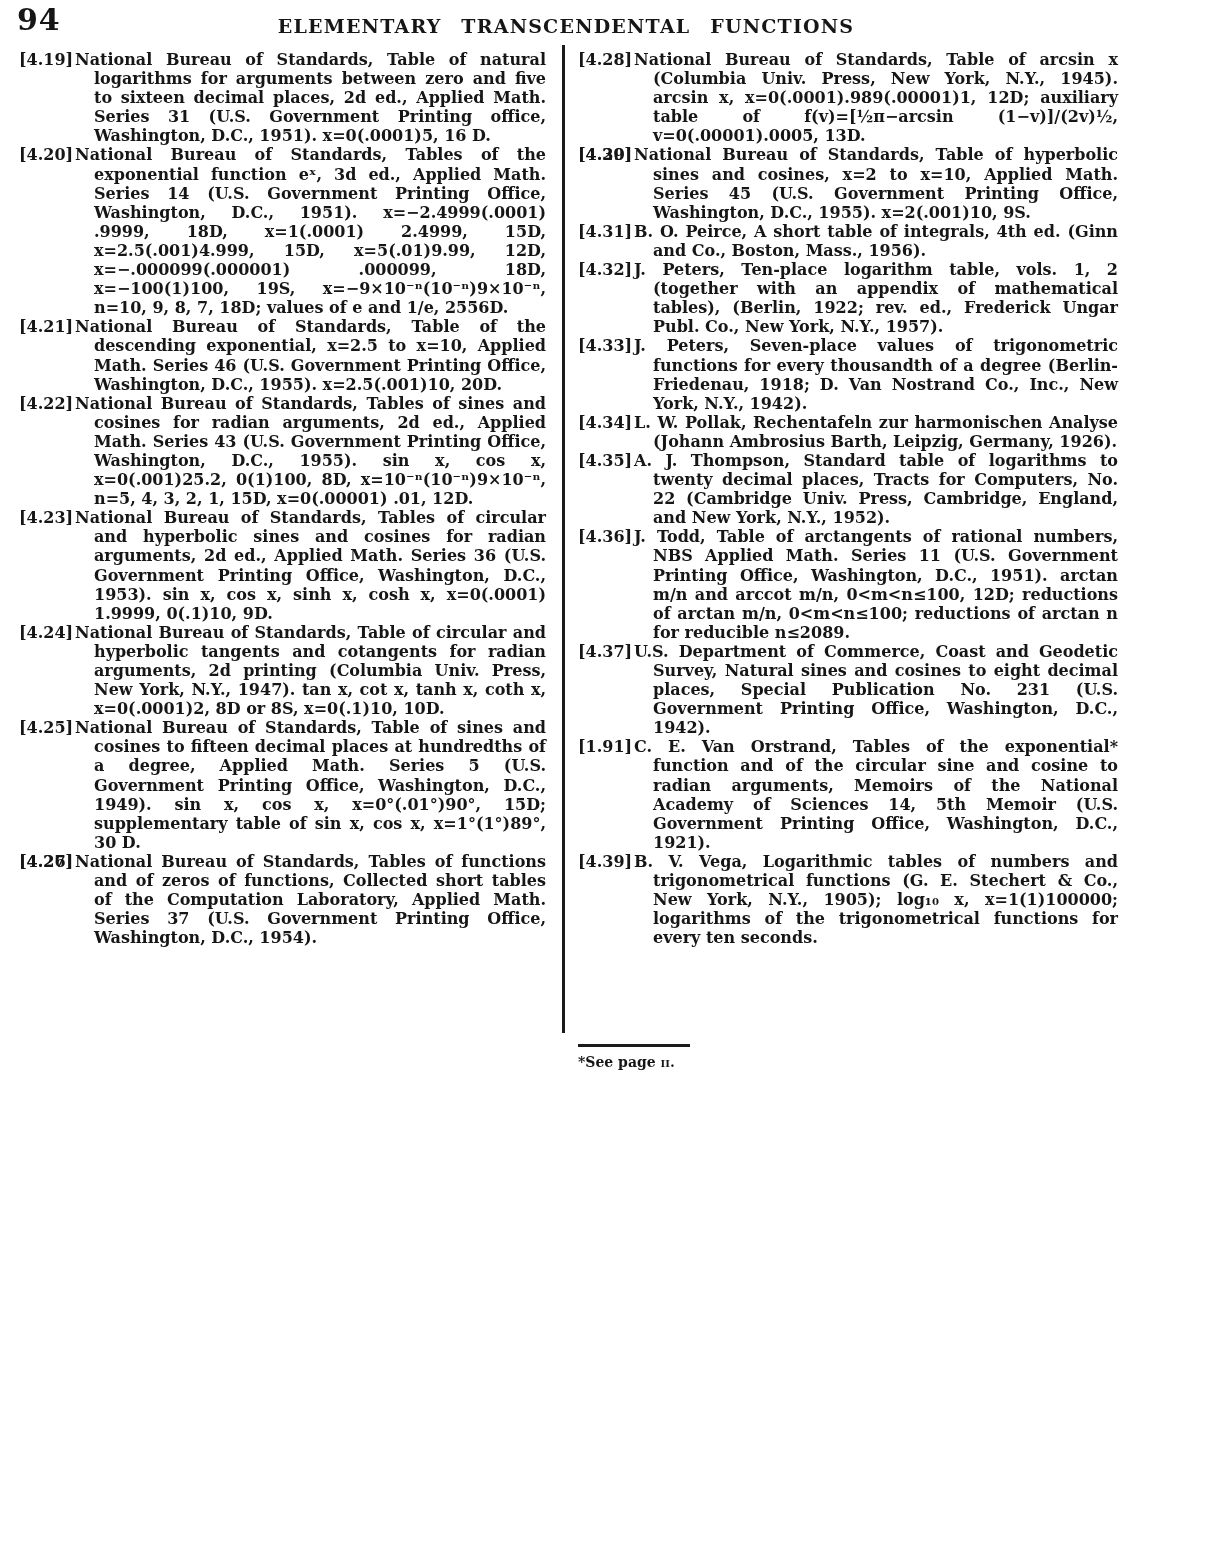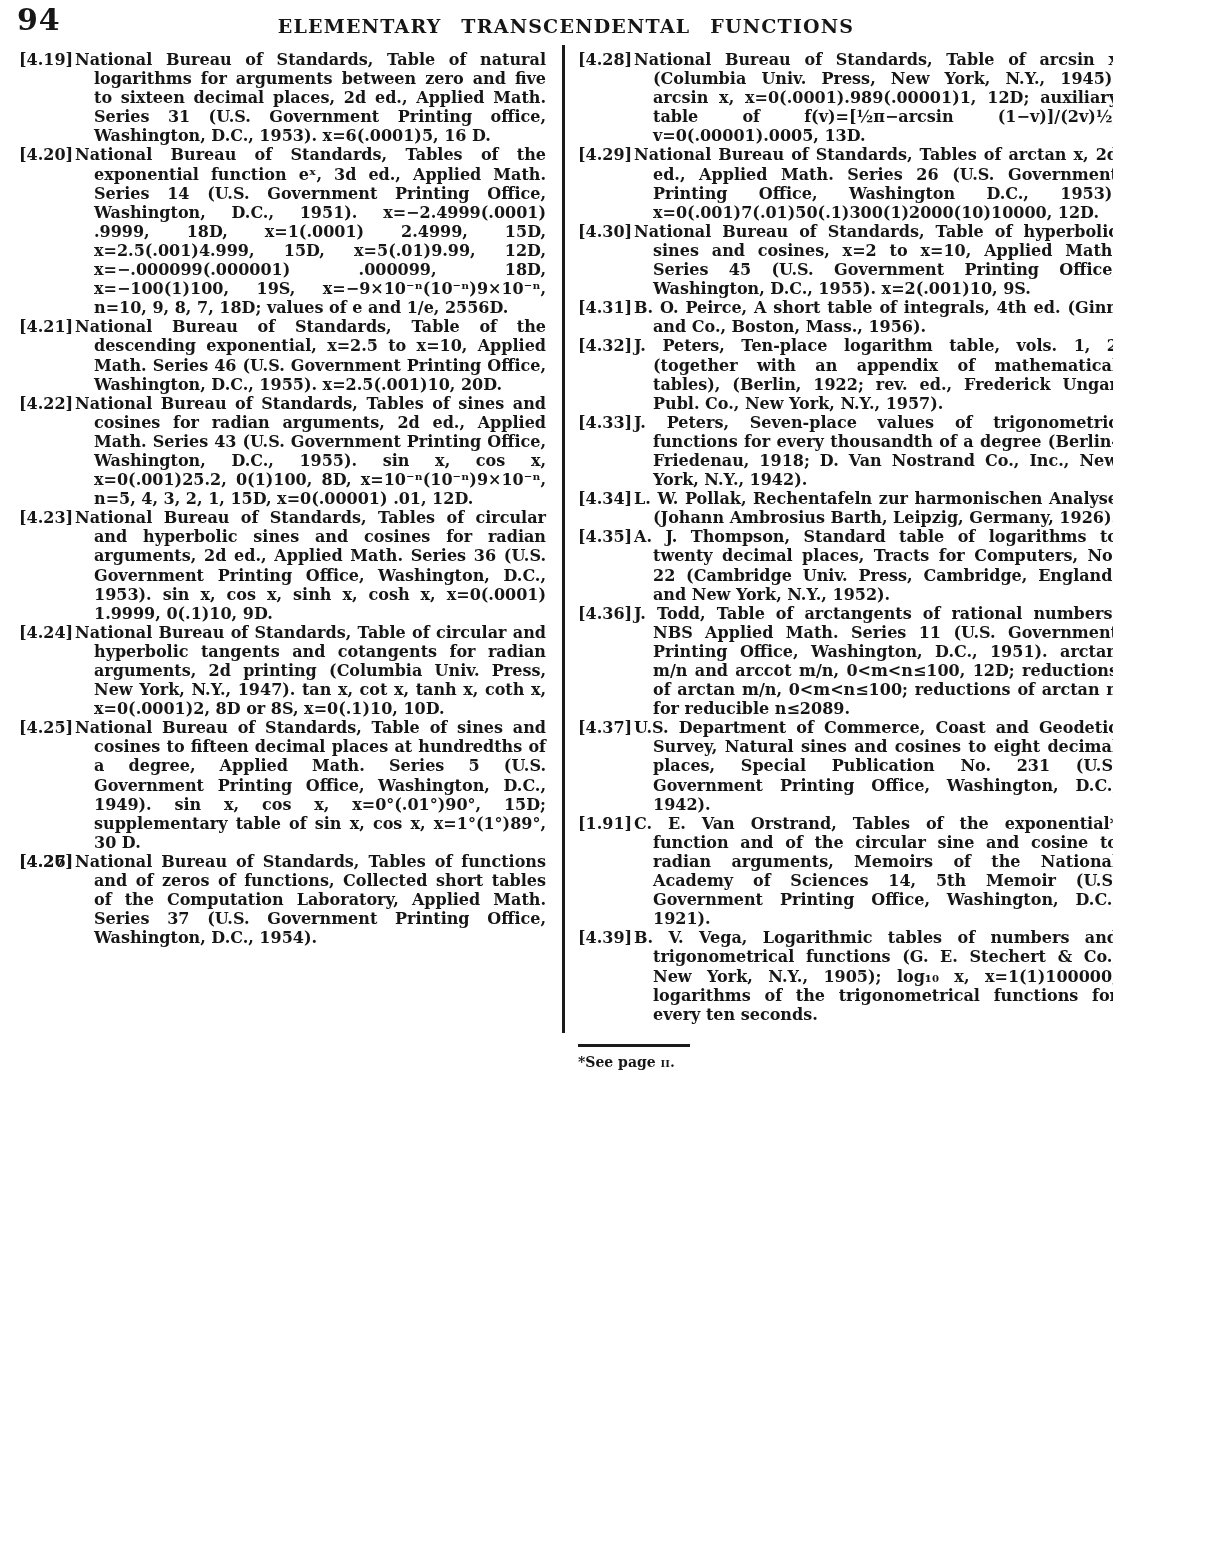--- a/index.html
+++ b/index.html
@@ -9,20 +9,21 @@
   }
   .page {
     position: relative;
     width: 1113px;
     height: 1567px;
     background: #ffffff;
     color: #161616;
     font-family: "DejaVu Serif", "Liberation Serif", serif;
     font-weight: bold;
     overflow: hidden;
+    padding-left: 36px;
   }
   
   .page-number {
     position: absolute;
     left: 17px;
     top: 2px;
     font-size: 30px;
     letter-spacing: 1px;
   }
   .page-title {
@@ -87,36 +88,36 @@
 </style>
 </head>
 <body>
 
 <div class="page">
 
   <div class="page-number">94</div>
   <div class="page-title">ELEMENTARY TRANSCENDENTAL FUNCTIONS</div>
 
   <div class="col col-left">
-    <p class="ref"><span class="ref-id">[4.19]</span><span class="ref-text">National Bureau of Standards, Table of natural logarithms for arguments between zero and five to sixteen decimal places, 2d ed., Applied Math. Series 31 (U.S. Government Printing office, Washington, D.C., 1953).  x=6(.0001)5,  16 D.</span></p>
+    <p class="ref"><span class="ref-id">[4.19]</span><span class="ref-text">National Bureau of Standards, Table of natural logarithms for arguments between zero and five to sixteen decimal places, 2d ed., Applied Math. Series 31 (U.S. Government Printing office, Washington, D.C., 1951).  x=0(.0001)5,  16 D.</span></p>
     <p class="ref"><span class="ref-id">[4.20]</span><span class="ref-text">National Bureau of Standards, Tables of the exponential function eˣ, 3d ed., Applied Math. Series 14 (U.S. Government Printing Office, Washington, D.C., 1951).  x=−2.4999(.0001) .9999, 18D, x=1(.0001) 2.4999, 15D, x=2.5(.001)4.999, 15D, x=5(.01)9.99, 12D, x=−.000099(.000001) .000099, 18D, x=−100(1)100, 19S, x=−9×10⁻ⁿ(10⁻ⁿ)9×10⁻ⁿ, n=10, 9, 8, 7, 18D; values of e and 1/e,  2556D.</span></p>
     <p class="ref"><span class="ref-id">[4.21]</span><span class="ref-text">National Bureau of Standards, Table of the descending exponential, x=2.5 to x=10, Applied Math. Series 46 (U.S. Government Printing Office, Washington, D.C., 1955).  x=2.5(.001)10, 20D.</span></p>
     <p class="ref"><span class="ref-id">[4.22]</span><span class="ref-text">National Bureau of Standards, Tables of sines and cosines for radian arguments, 2d ed., Applied Math. Series 43 (U.S. Government Printing Office, Washington, D.C., 1955).  sin x, cos x, x=0(.001)25.2,  0(1)100,  8D,  x=10⁻ⁿ(10⁻ⁿ)9×10⁻ⁿ, n=5, 4, 3, 2, 1, 15D, x=0(.00001) .01,  12D.</span></p>
     <p class="ref"><span class="ref-id">[4.23]</span><span class="ref-text">National Bureau of Standards, Tables of circular and hyperbolic sines and cosines for radian arguments, 2d ed., Applied Math. Series 36 (U.S. Government Printing Office, Washington, D.C., 1953).  sin x, cos x, sinh x, cosh x, x=0(.0001) 1.9999, 0(.1)10,  9D.</span></p>
     <p class="ref"><span class="ref-id">[4.24]</span><span class="ref-text">National Bureau of Standards, Table of circular and hyperbolic tangents and cotangents for radian arguments, 2d printing (Columbia Univ. Press, New York, N.Y., 1947).  tan x,  cot x,  tanh x, coth x,  x=0(.0001)2,  8D or 8S,  x=0(.1)10, 10D.</span></p>
     <p class="ref"><span class="ref-id">[4.25]</span><span class="ref-text">National Bureau of Standards, Table of sines and cosines to fifteen decimal places at hundredths of a degree, Applied Math. Series 5 (U.S. Government Printing Office, Washington, D.C., 1949).  sin x, cos x, x=0°(.01°)90°, 15D; supplementary table of sin x, cos x, x=1°(1°)89°,  30 D.</span></p>
     <p class="ref"><span class="ref-id">[4.26]</span></p>
     <p class="ref"><span class="ref-id">[4.27]</span><span class="ref-text">National Bureau of Standards, Tables of functions and of zeros of functions, Collected short tables of the Computation Laboratory, Applied Math. Series 37 (U.S. Government Printing Office, Washington, D.C., 1954).</span></p>
   </div>
 
   <div class="divider"></div>
 
   <div class="col col-right">
     <p class="ref"><span class="ref-id">[4.28]</span><span class="ref-text">National Bureau of Standards, Table of arcsin x (Columbia Univ. Press, New York, N.Y., 1945). arcsin x,  x=0(.0001).989(.00001)1,  12D; auxiliary table of f(v)=[½π−arcsin (1−v)]/(2v)½, v=0(.00001).0005,  13D.</span></p>
-    <p class="ref"><span class="ref-id">[4.29]</span><span class="ref-text">National Bureau of Standards, Tables of arctan x, 2d ed., Applied Math. Series 26 (U.S. Government Printing Office, Washington D.C., 1953). x=0(.001)7(.01)50(.1)300(1)2000(10)10000, 12D.</span></p>
+    <p class="ref"><span class="ref-id">[4.29]</span></p>
     <p class="ref"><span class="ref-id">[4.30]</span><span class="ref-text">National Bureau of Standards, Table of hyperbolic sines and cosines, x=2 to x=10, Applied Math. Series 45 (U.S. Government Printing Office, Washington, D.C., 1955).  x=2(.001)10,  9S.</span></p>
     <p class="ref"><span class="ref-id">[4.31]</span><span class="ref-text">B. O. Peirce, A short table of integrals, 4th ed. (Ginn and Co., Boston, Mass., 1956).</span></p>
     <p class="ref"><span class="ref-id">[4.32]</span><span class="ref-text">J. Peters, Ten-place logarithm table, vols. 1, 2 (together with an appendix of mathematical tables), (Berlin, 1922; rev. ed., Frederick Ungar Publ. Co., New York, N.Y., 1957).</span></p>
     <p class="ref"><span class="ref-id">[4.33]</span><span class="ref-text">J. Peters, Seven-place values of trigonometric functions for every thousandth of a degree (Berlin-Friedenau, 1918; D. Van Nostrand Co., Inc., New York, N.Y., 1942).</span></p>
     <p class="ref"><span class="ref-id">[4.34]</span><span class="ref-text">L. W. Pollak, Rechentafeln zur harmonischen Analyse (Johann Ambrosius Barth, Leipzig, Germany, 1926).</span></p>
     <p class="ref"><span class="ref-id">[4.35]</span><span class="ref-text">A. J. Thompson, Standard table of logarithms to twenty decimal places, Tracts for Computers, No. 22 (Cambridge Univ. Press, Cambridge, England, and New York, N.Y., 1952).</span></p>
     <p class="ref"><span class="ref-id">[4.36]</span><span class="ref-text">J. Todd, Table of arctangents of rational numbers, NBS Applied Math. Series 11 (U.S. Government Printing Office, Washington, D.C., 1951).  arctan m/n and arccot m/n,  0&lt;m&lt;n≤100,  12D; reductions of arctan m/n,  0&lt;m&lt;n≤100; reductions of arctan n for reducible n≤2089.</span></p>
     <p class="ref"><span class="ref-id">[4.37]</span><span class="ref-text">U.S. Department of Commerce, Coast and Geodetic Survey, Natural sines and cosines to eight decimal places, Special Publication No. 231 (U.S. Government Printing Office, Washington, D.C., 1942).</span></p>
     <p class="ref"><span class="ref-id">[1.91]</span><span class="ref-text">C. E. Van Orstrand, Tables of the exponential* function and of the circular sine and cosine to radian arguments, Memoirs of the National Academy of Sciences 14, 5th Memoir (U.S. Government Printing Office, Washington, D.C., 1921).</span></p>
     <p class="ref"><span class="ref-id">[4.39]</span><span class="ref-text">B. V. Vega, Logarithmic tables of numbers and trigonometrical functions (G. E. Stechert &amp; Co., New York, N.Y., 1905); log₁₀ x, x=1(1)100000; logarithms of the trigonometrical functions for every ten seconds.</span></p>

